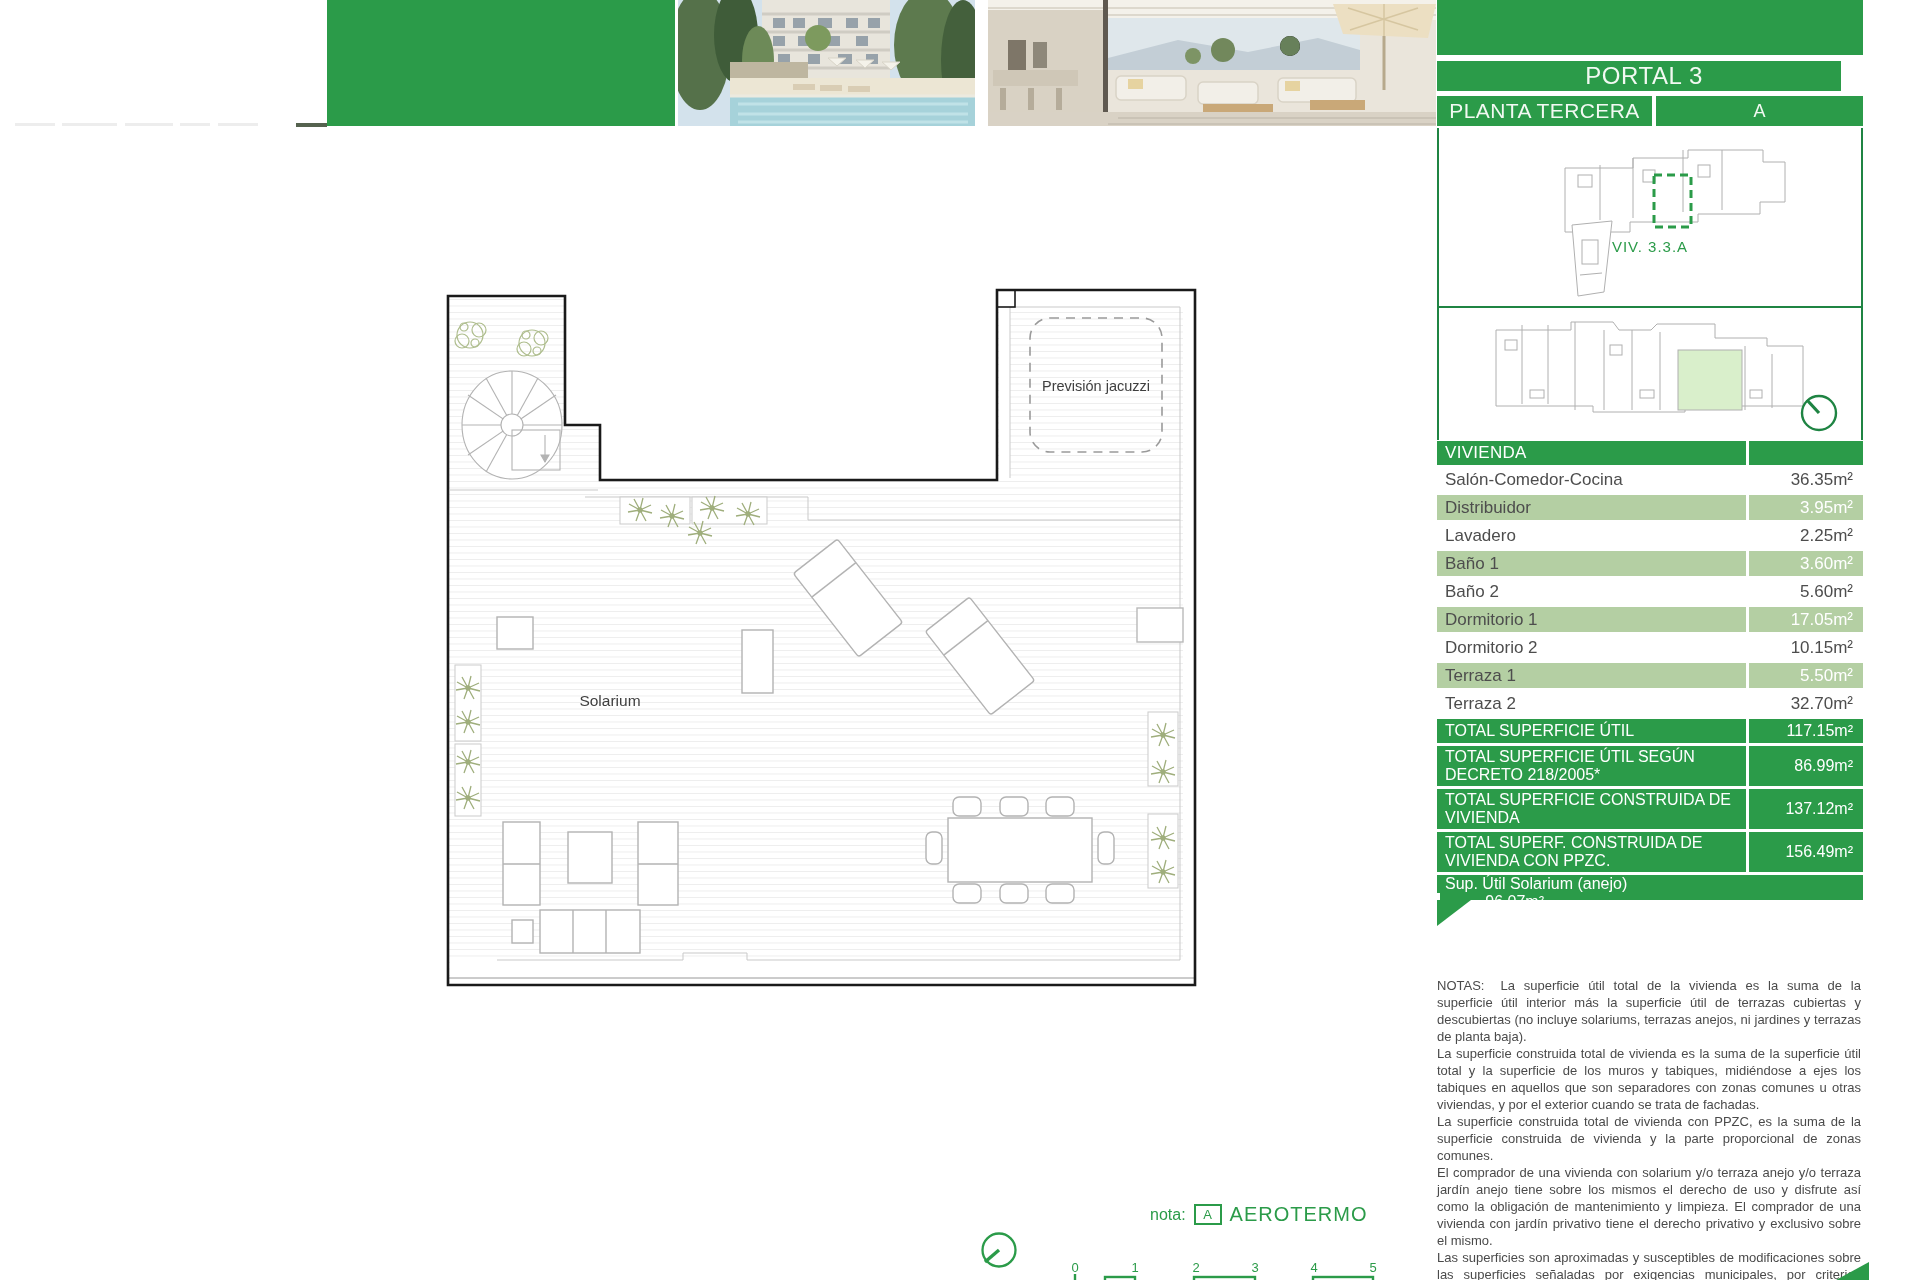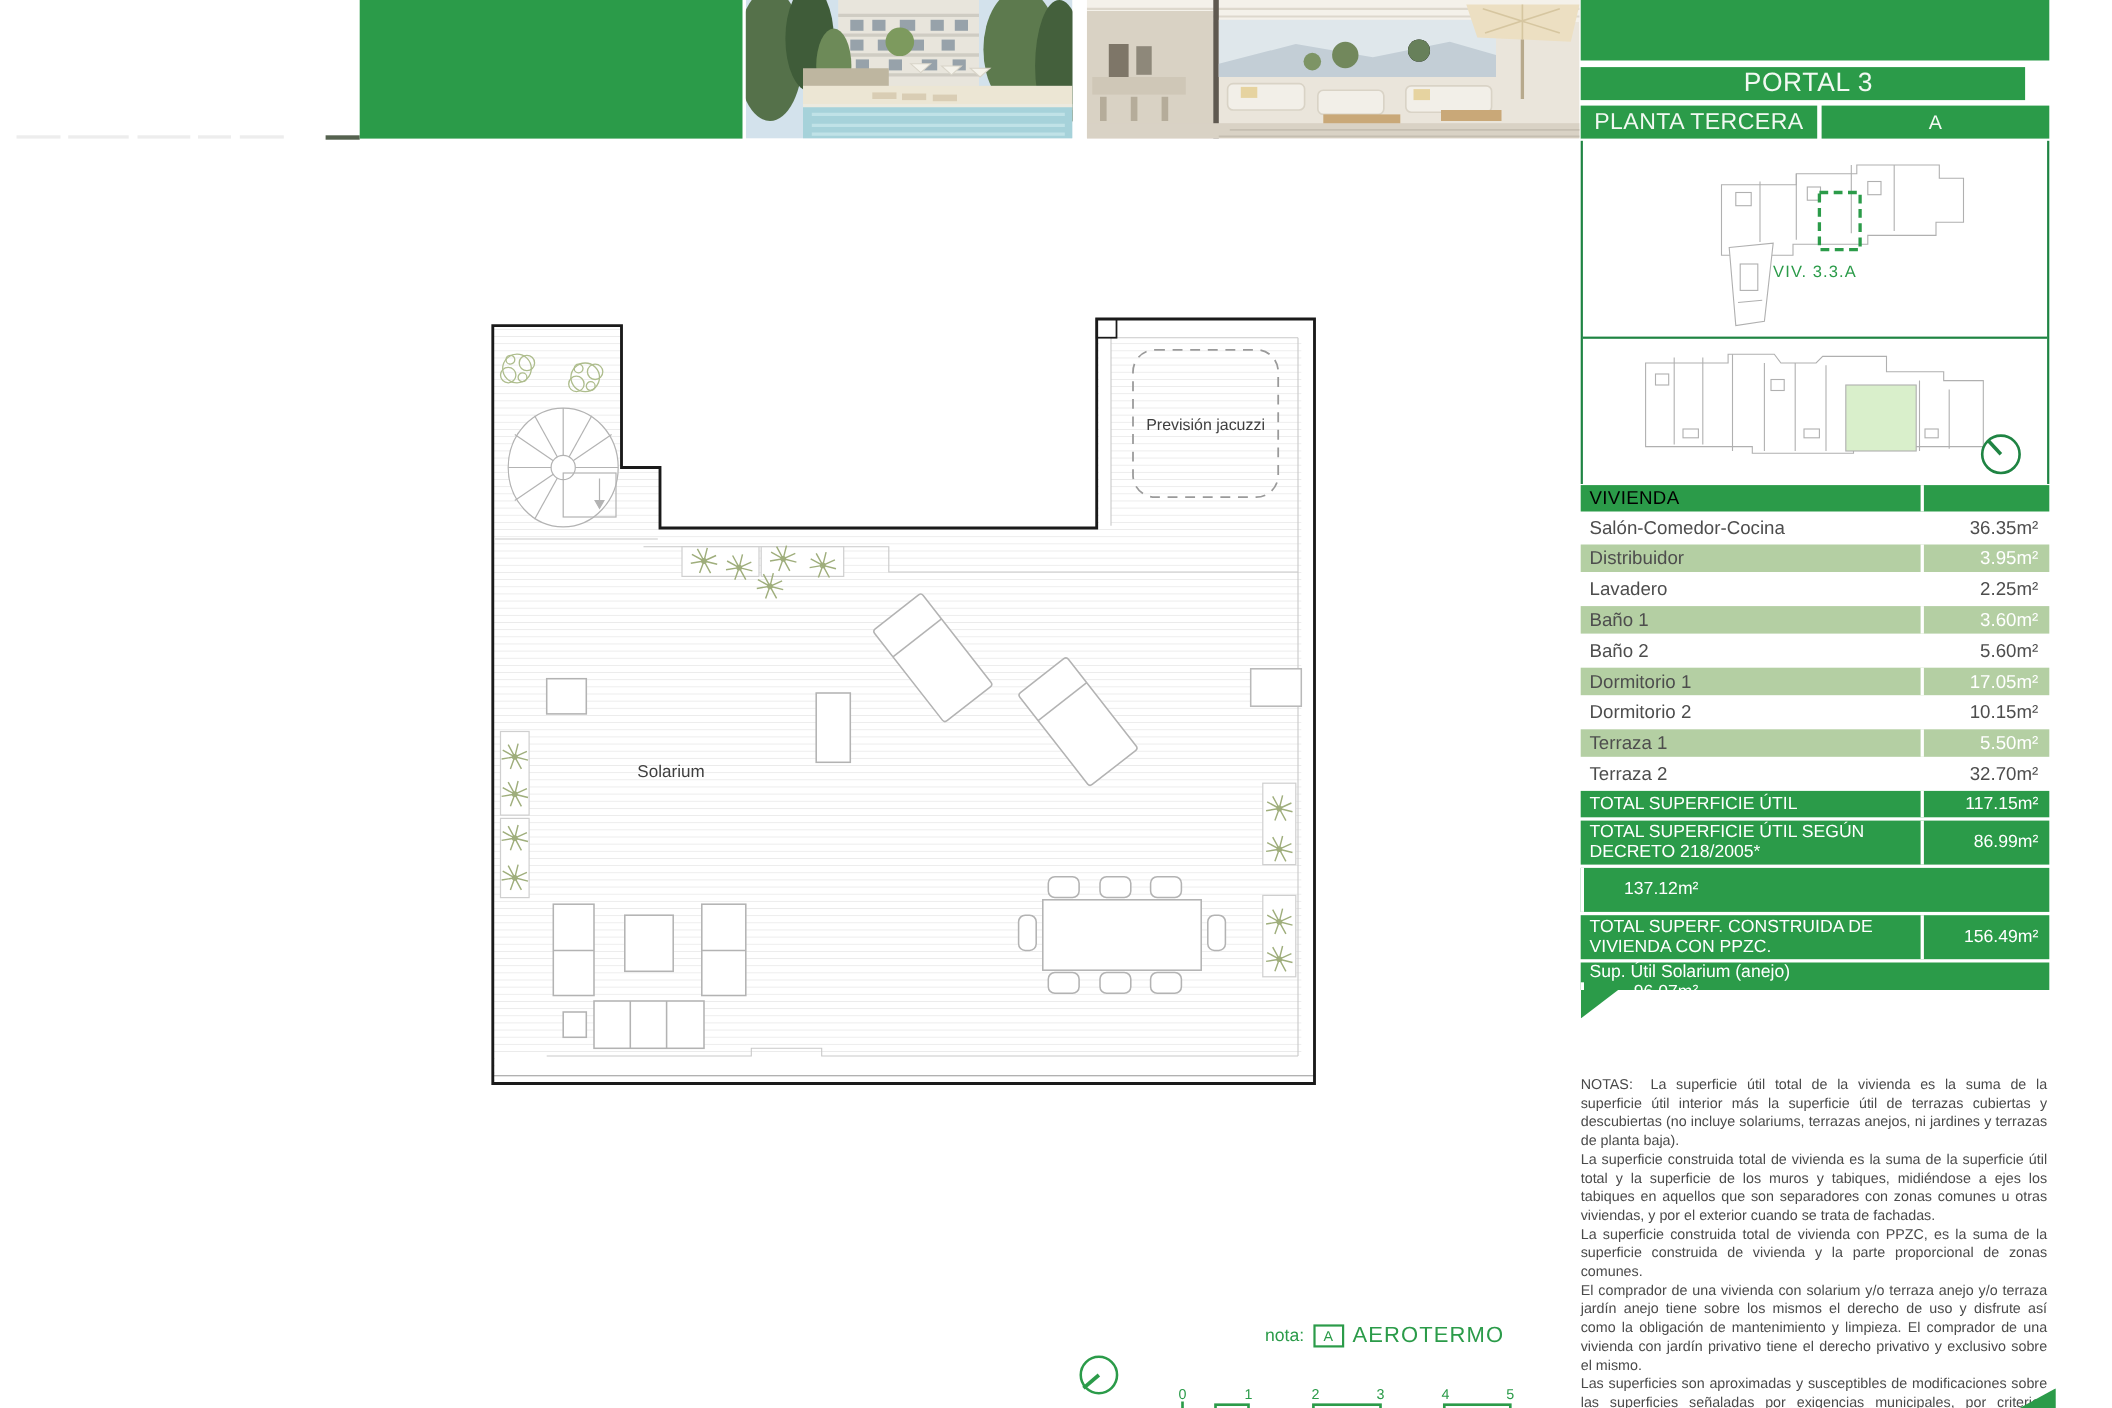--- a/index.html
+++ b/index.html
@@ -18,21 +18,21 @@
   .bar-letter{left:1656px;top:96px;width:207px;height:30px;font-size:18px;}
   
   .keybox{left:1437px;top:128px;width:422px;height:312px;border-left:2px solid #1f8443;border-right:2px solid #1f8443;}
   .keybox .divider{position:absolute;left:0;top:178px;width:100%;height:2px;background:#1f8443;}
   
   .tbl{left:1437px;top:441px;width:426px;}
   .trow{display:flex;width:426px;box-sizing:border-box;}
   .trow .lbl{flex:1;padding-left:8px;display:flex;align-items:center;}
   .trow .val{width:117px;box-sizing:border-box;border-left:3px solid #fff;
              display:flex;align-items:center;justify-content:flex-end;padding-right:10px;}
-  .thead{height:24px;margin-bottom:2px;background:#2b9b49;color:#000000;font-size:17px;letter-spacing:.3px;}
+  .thead{height:24px;margin-bottom:2px;background:#2b9b49;color:#ffffff;font-size:17px;letter-spacing:.3px;}
   .tdata{height:25px;margin-bottom:3px;font-size:17px;color:#4d4d4d;gap:20px;}
   .tdata.alt{background:#b4cfa3;}
   .tdata.alt .val{color:#fff;}
   .ttotal{margin-bottom:3px;background:#2b9b49;color:#fff;font-size:16px;}
   .ttotal .lbl{line-height:18px;}
   .h24{height:24px;} .h40{height:40px;} .h25{height:25px;flex-direction:column;}
   .tail{left:1437px;top:900px;width:34px;height:26px;background:#2b9b49;
         clip-path:polygon(0 0,100% 0,0 100%);}
   
   .notes{left:1437px;top:977px;width:424px;font-size:13px;line-height:17px;color:#4a4a4a;text-align:justify;}
@@ -375,20 +375,21 @@
     </div>
     <div class="trow ttotal h24">
       <div class="lbl">TOTAL SUPERFICIE ÚTIL</div>
       <div class="val">117.15m²</div>
     </div>
     <div class="trow ttotal h40">
       <div class="lbl">TOTAL SUPERFICIE ÚTIL SEGÚN DECRETO 218/2005*</div>
       <div class="val">86.99m²</div>
     </div>
     <div class="trow ttotal h40">
+      <div class="lbl">TOTAL SUPERFICIE CONSTRUIDA DE VIVIENDA</div>
       <div class="val">137.12m²</div>
     </div>
     <div class="trow ttotal h40">
       <div class="lbl">TOTAL SUPERF. CONSTRUIDA DE VIVIENDA CON PPZC.</div>
       <div class="val">156.49m²</div>
     </div>
     <div class="trow ttotal h25">
       <div class="lbl">Sup. Útil Solarium (anejo)</div>
       <div class="val">96.07m²</div>
     </div>

